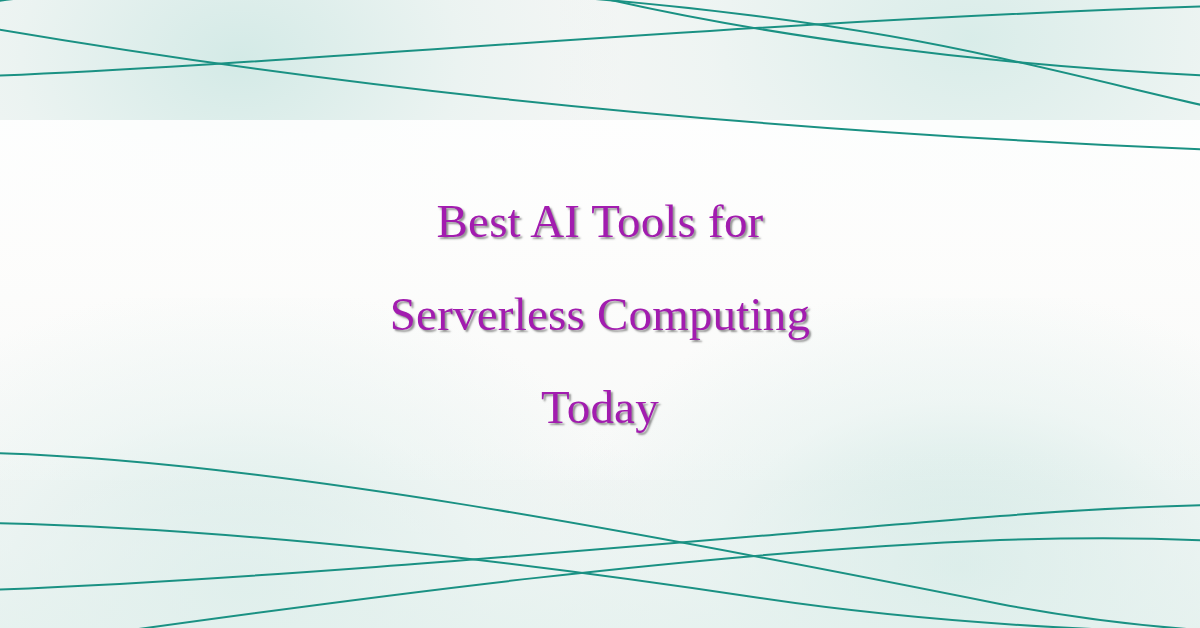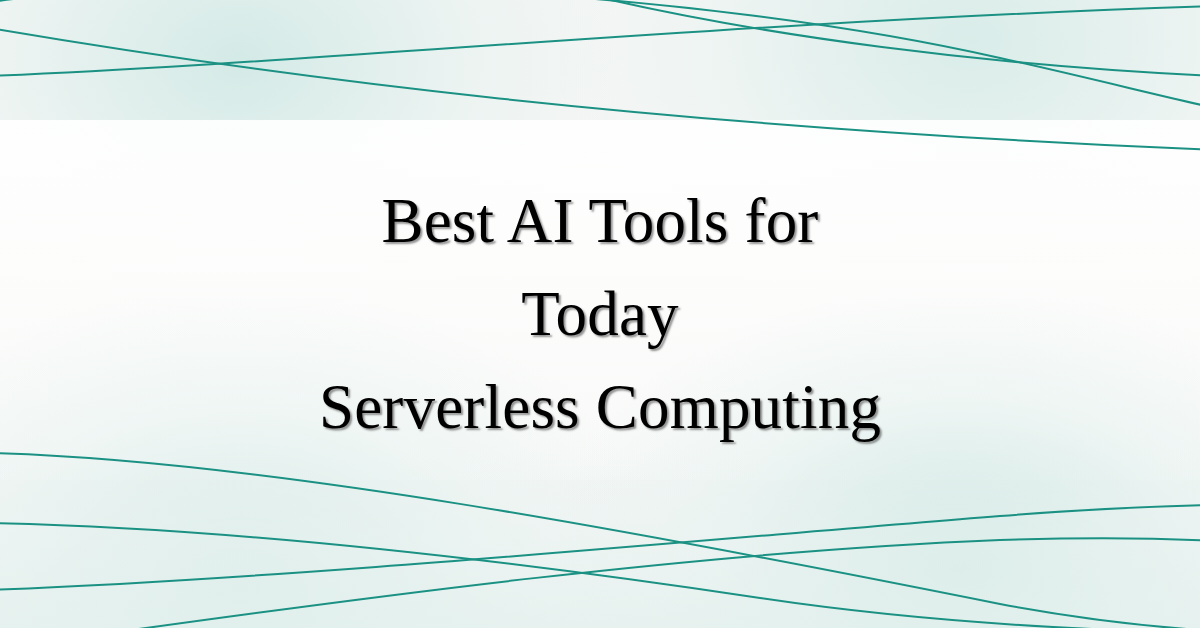--- a/index.html
+++ b/index.html
@@ -114,25 +114,25 @@
     align-items: center;
     justify-content: center;
     padding: 0 110px;
     box-sizing: border-box;
   }
 
   .headline-line {
     display: block;
     width: 100%;
     text-align: center;
-    font-size: 63px;
+    font-size: 47px;
     line-height: 93px;
     font-weight: 400;
     letter-spacing: 0.2px;
-    color: #000000;
+    color: #a21caf;
     white-space: nowrap;
     text-shadow: 2px 2px 2px rgba(60,60,60,0.55);
   }
 </style>
 </head>
 <body>
 
 <div id="banner-card">
 
   <div class="wash" id="wash-top-left"></div>
@@ -155,17 +155,17 @@
     <g id="bottom-curve-group" fill="none" stroke-linecap="round">
         <path d="M -10 25 C 260 32 640 104 1000 176 C 1080 191 1150 199 1215 203" stroke="#1a9183" stroke-width="2" fill="none"></path>
         <path d="M -10 95 C 240 100 520 134 760 170 C 900 191 1060 202 1215 205" stroke="#1a9183" stroke-width="2" fill="none"></path>
         <path d="M -10 162 C 300 150 700 112 1000 88 C 1090 81 1160 78 1215 77" stroke="#1a9183" stroke-width="2" fill="none"></path>
         <path d="M 110 205 C 360 170 700 124 1000 112 C 1090 109 1160 110 1215 113" stroke="#1a9183" stroke-width="2" fill="none"></path>
       </g>
   </svg>
 
   <div id="headline-block">
     <span class="headline-line">Best AI Tools for</span>
+    <span class="headline-line">Serverless Computing</span>
     <span class="headline-line">Today</span>
-    <span class="headline-line">Serverless Computing</span>
   </div>
 
 </div>
 
 </body></html>

